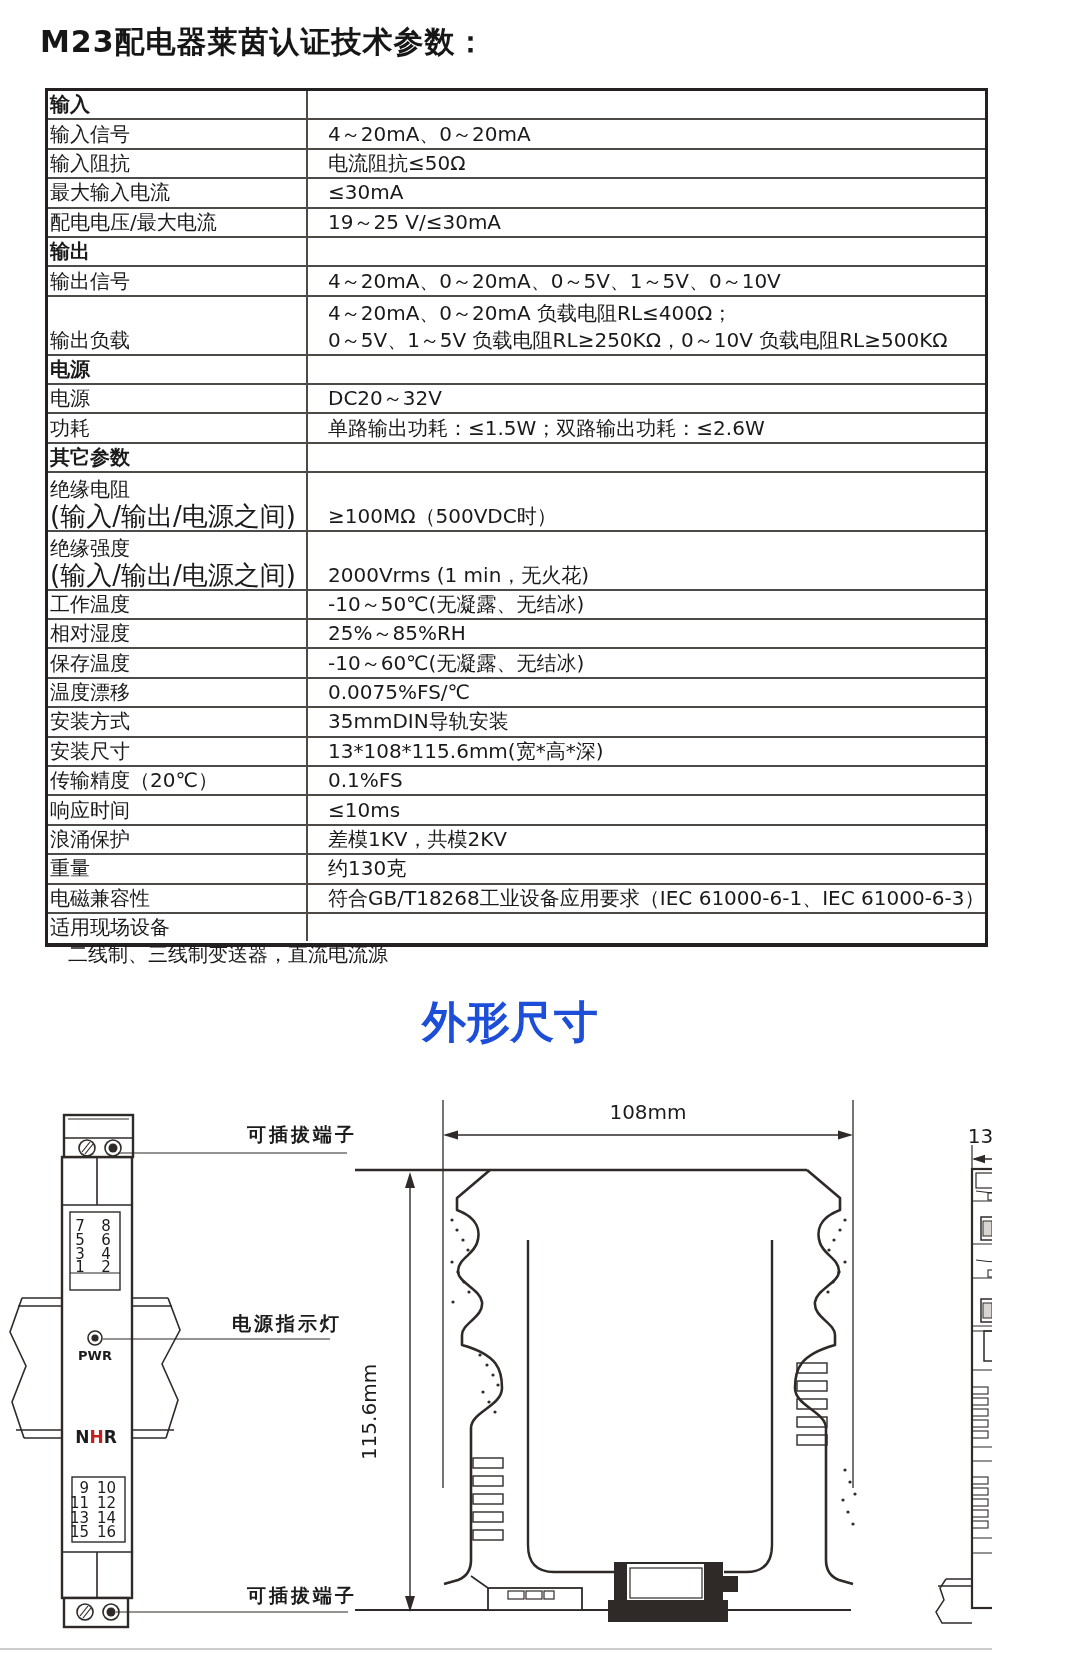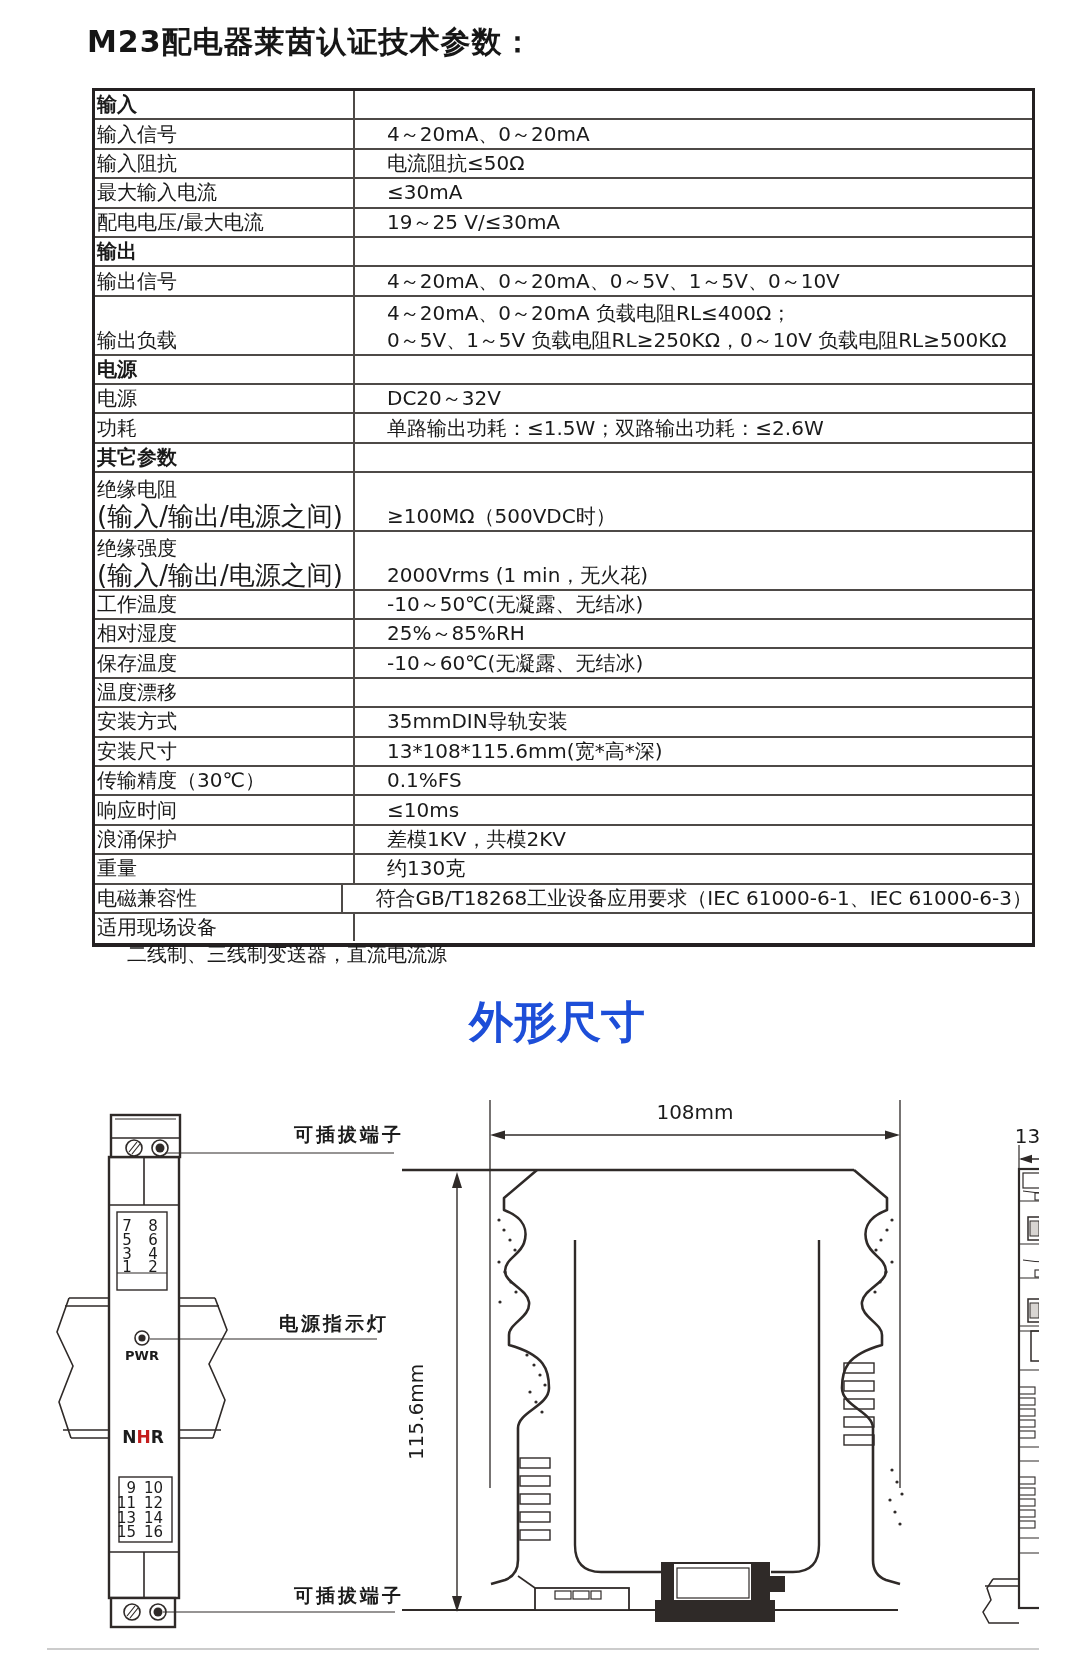--- a/index.html
+++ b/index.html
@@ -1,29 +1,29 @@
 <!DOCTYPE html>
 <html><head>
 <meta charset="utf-8">
 <style>
   html,body{margin:0;padding:0;background:#fff;}
   .page{position:relative;width:992px;height:1655px;background:#fff;overflow:hidden;
-        font-family:"DejaVu Sans","Liberation Sans",sans-serif;color:#1a1a1a;margin-left:47px;}
+        font-family:"DejaVu Sans","Liberation Sans",sans-serif;color:#1a1a1a;}
   .page-title{position:absolute;left:40px;top:22px;font-size:30px;font-weight:700;
         letter-spacing:1px;color:#161616;}
   
   .spec-table{position:absolute;left:45px;top:88px;width:943px;box-sizing:border-box;
         border:3px solid #242021;border-bottom-width:4px;background:#fff;}
   .trow{display:flex;box-sizing:border-box;height:29.4px;border-bottom:2px solid #4e4a47;}
   .trow:last-child{border-bottom:none;flex-direction:column;}
   .trow.tall{height:58.8px;}
   .cell1{width:260px;box-sizing:border-box;border-right:2px solid #4e4a47;
         padding-left:2px;display:flex;flex-direction:column;justify-content:center;
         font-size:20px;line-height:27px;white-space:nowrap;}
-  .cell2{flex:1;box-sizing:border-box;padding-left:32px;display:flex;flex-direction:column;
+  .cell2{flex:1;box-sizing:border-box;padding-left:20px;display:flex;flex-direction:column;
         justify-content:center;font-size:20px;line-height:27px;white-space:nowrap;}
   .trow.section .cell1{font-weight:700;}
   .trow.tall .cell1,.trow.tall .cell2{justify-content:flex-end;padding-top:1px;}
   .cell1 .sub{font-size:26px;}
   
   .outline-title{position:absolute;left:340px;top:996px;width:340px;text-align:center;
         font-size:44px;font-weight:700;color:#1d4ed8;line-height:52px;}
   svg{position:absolute;overflow:visible;}
   svg text{font-family:"DejaVu Sans","Liberation Sans",sans-serif;fill:#1c1c1c;}
   .ln{stroke:#2f2a28;fill:none;}
@@ -178,40 +178,43 @@
           <div>保存温度</div>
         </div>
         <div class="cell2">
           <div>-10～60℃(无凝露、无结冰)</div>
         </div>
       </div>
       <div class="trow item">
         <div class="cell1">
           <div>温度漂移</div>
         </div>
+        <div class="cell2">
+          <div>0.0075%FS/℃</div>
+        </div>
       </div>
       <div class="trow item">
         <div class="cell1">
           <div>安装方式</div>
         </div>
         <div class="cell2">
           <div>35mmDIN导轨安装</div>
         </div>
       </div>
       <div class="trow item">
         <div class="cell1">
           <div>安装尺寸</div>
         </div>
         <div class="cell2">
           <div>13*108*115.6mm(宽*高*深)</div>
         </div>
       </div>
       <div class="trow item">
         <div class="cell1">
-          <div>传输精度（30℃）</div>
+          <div>传输精度（20℃）</div>
         </div>
         <div class="cell2">
           <div>0.1%FS</div>
         </div>
       </div>
       <div class="trow item">
         <div class="cell1">
           <div>响应时间</div>
         </div>
         <div class="cell2">

